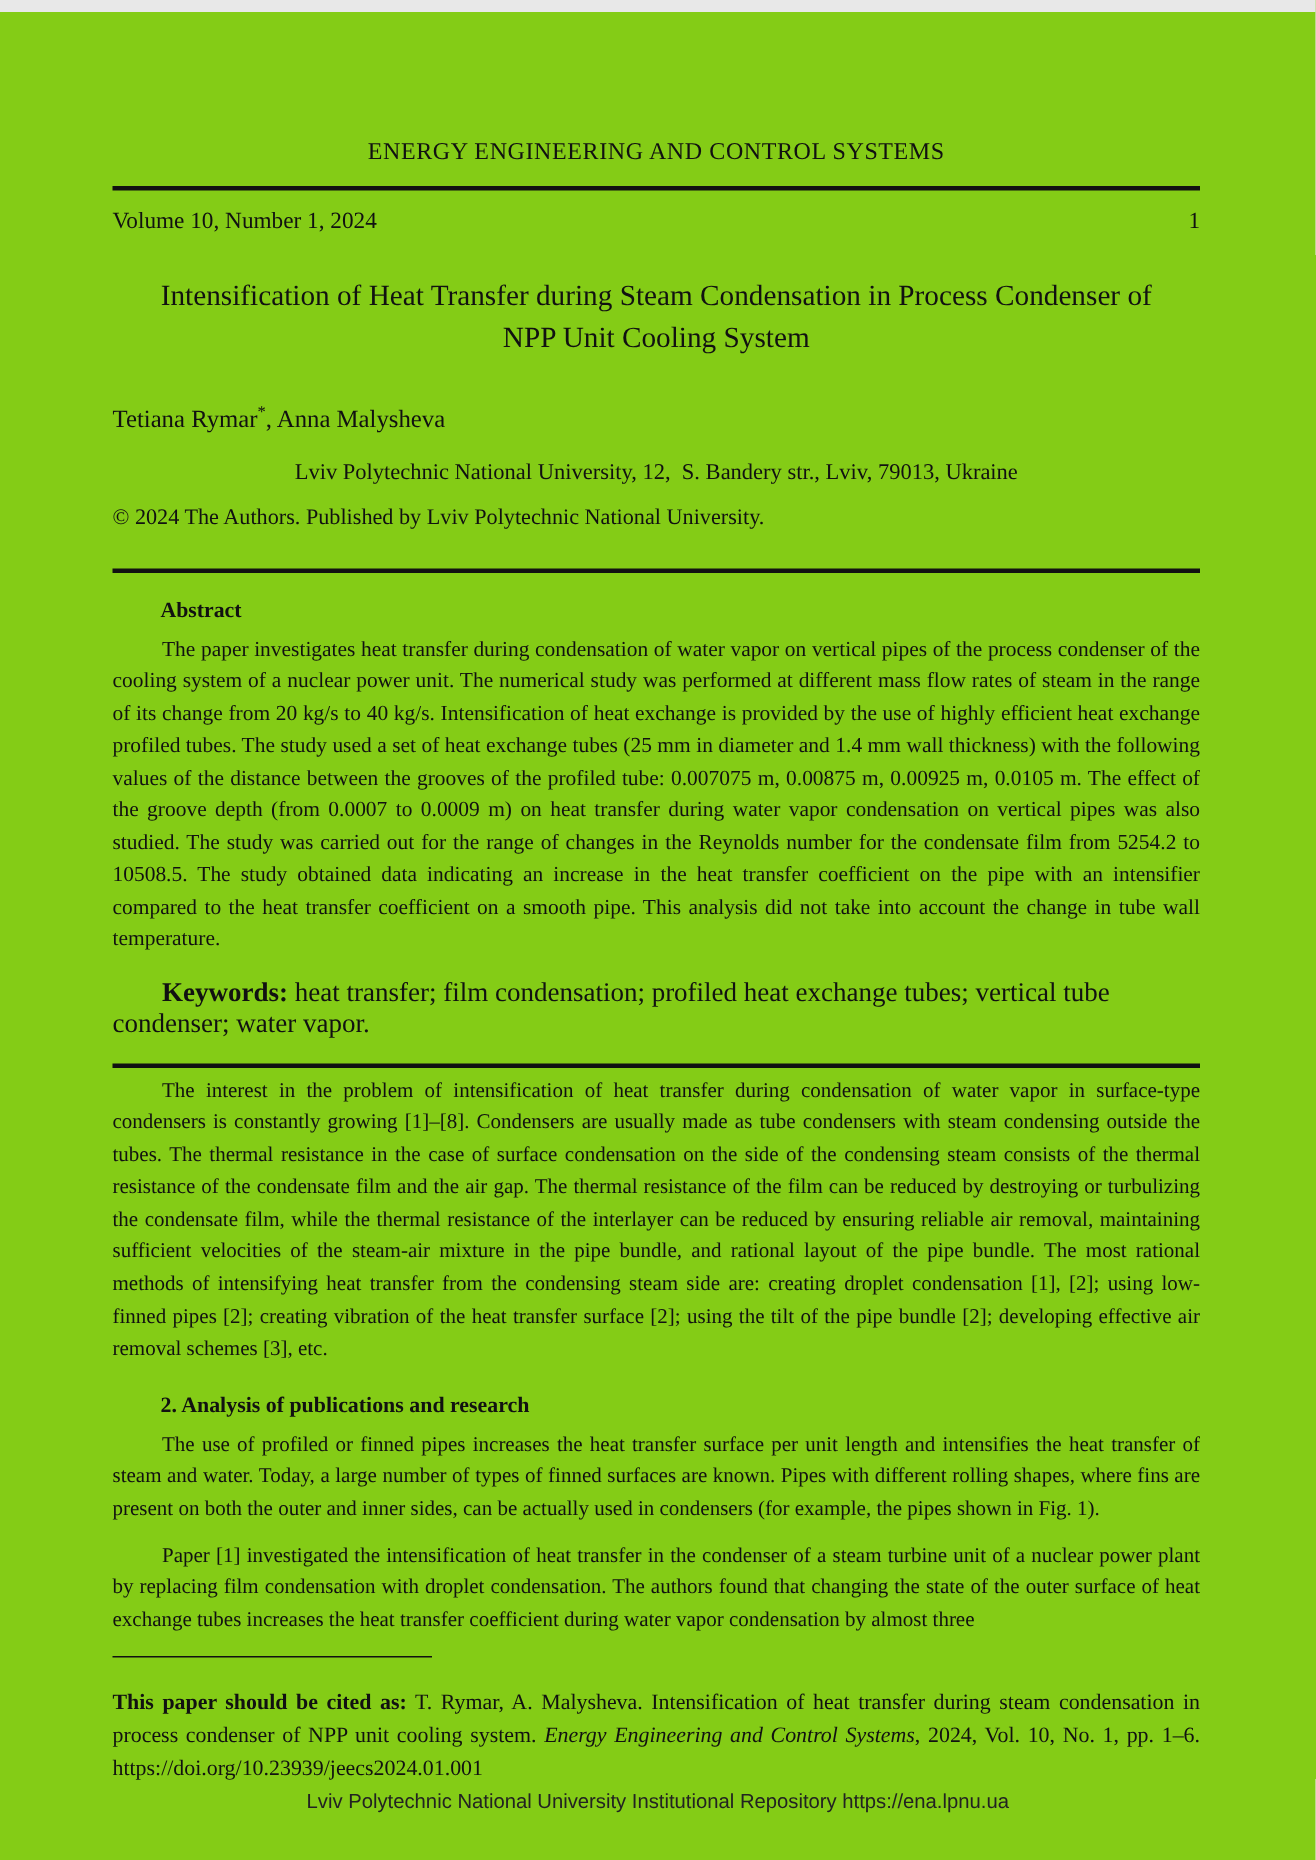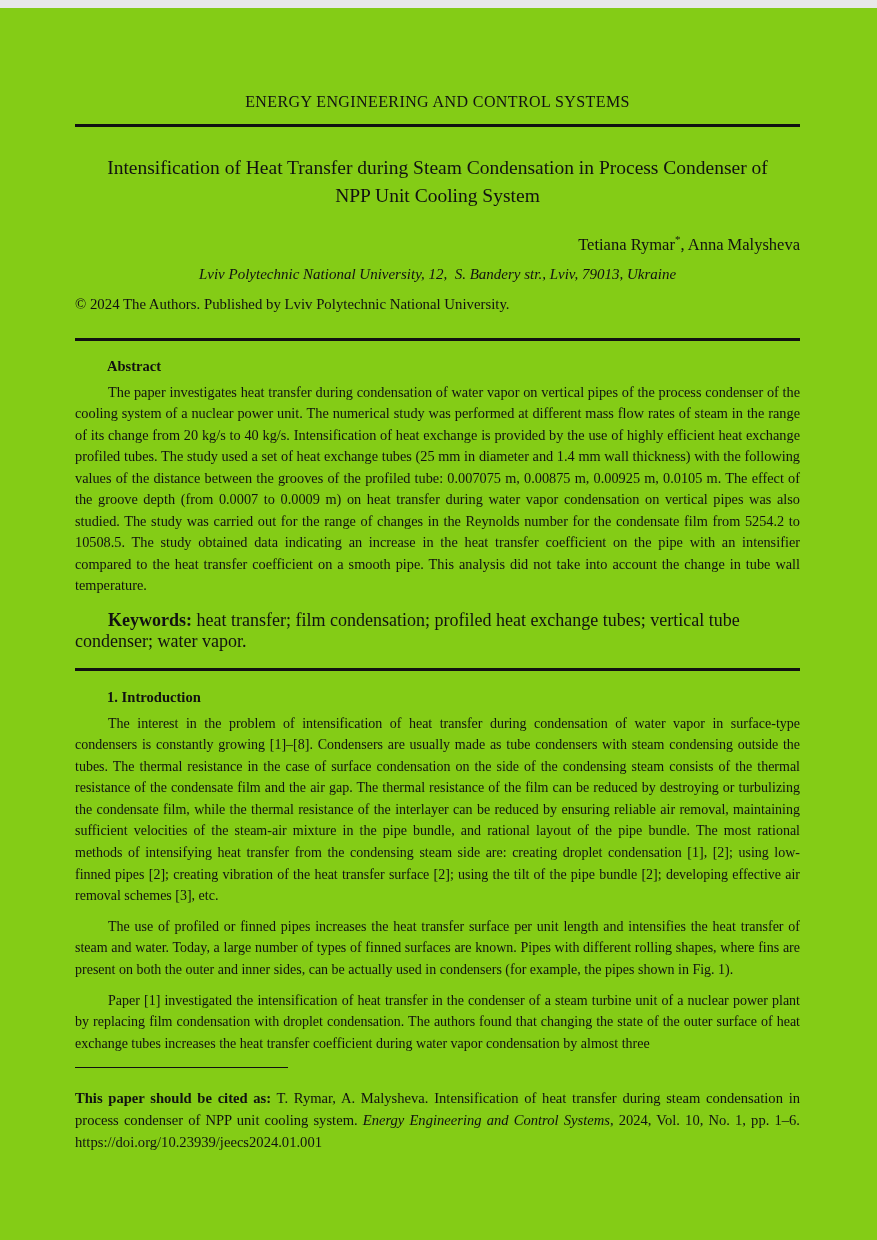--- a/index.html
+++ b/index.html
@@ -37,29 +37,28 @@
   .title {
     margin: 27px auto 0 auto;
     max-width: 700px;
     text-align: center;
     font-size: 19.5px;
     font-weight: normal;
     line-height: 27.5px;
   }
   .authors {
     margin-top: 22px;
-    text-align: right;
+    text-align: left;
     font-size: 16.5px;
-    line-height: 17px;
+    line-height: 28px;
   }
   .authors sup { font-size: 11px; }
   .affiliation {
     margin-top: 12px;
     text-align: center;
-    font-style: italic;
     font-size: 15px;
     line-height: 19px;
     white-space: pre-wrap;
   }
   .dates {
     margin-top: 11px;
     text-align: center;
     font-size: 14.8px;
     line-height: 19px;
   }
@@ -139,46 +138,51 @@
 </head>
 <body>
 
 <div class="page">
   <div class="content">
 
     <div class="journal-header">ENERGY ENGINEERING AND CONTROL SYSTEMS</div>
 
     <hr class="rule-thick">
 
+    <div class="volume-row">
+      <span>Volume 10, Number 1, 2024</span>
+      <span>1</span>
+    </div>
 
     <div class="title">Intensification of Heat Transfer during Steam Condensation in Process Condenser of NPP Unit Cooling System</div>
 
     <div class="authors"><span>Tetiana Rymar</span><sup>*</sup><span>, Anna Malysheva</span></div>
 
     <div class="affiliation">Lviv Polytechnic National University, 12,  S. Bandery str., Lviv, 79013, Ukraine</div>
 
 
     <div class="copyright">© 2024 The Authors. Published by Lviv Polytechnic National University.</div>
 
     <hr class="rule-thick rule-2">
 
     <div class="abstract-heading">Abstract</div>
 
     <p class="body-text">The paper investigates heat transfer during condensation of water vapor on vertical pipes of the process condenser of the cooling system of a nuclear power unit. The numerical study was performed at different mass flow rates of steam in the range of its change from 20 kg/s to 40 kg/s. Intensification of heat exchange is provided by the use of highly efficient heat exchange profiled tubes. The study used a set of heat exchange tubes (25 mm in diameter and 1.4 mm wall thickness) with the following values of the distance between the grooves of the profiled tube: 0.007075 m, 0.00875 m, 0.00925 m, 0.0105 m. The effect of the groove depth (from 0.0007 to 0.0009 m) on heat transfer during water vapor condensation on vertical pipes was also studied. The study was carried out for the range of changes in the Reynolds number for the condensate film from 5254.2 to 10508.5. The study obtained data indicating an increase in the heat transfer coefficient on the pipe with an intensifier compared to the heat transfer coefficient on a smooth pipe. This analysis did not take into account the change in tube wall temperature.</p>
 
     <p class="keywords"><b>Keywords:</b> <span>heat transfer; film condensation; profiled heat exchange tubes; vertical tube condenser; water vapor.</span></p>
 
     <hr class="rule-thick rule-3">
 
-    <div class="section-heading">1. Introduction</div>
     <p class="main-text">The interest in the problem of intensification of heat transfer during condensation of water vapor in surface-type condensers is constantly growing [1]–[8]. Condensers are usually made as tube condensers with steam condensing outside the tubes. The thermal resistance in the case of surface condensation on the side of the condensing steam consists of the thermal resistance of the condensate film and the air gap. The thermal resistance of the film can be reduced by destroying or turbulizing the condensate film, while the thermal resistance of the interlayer can be reduced by ensuring reliable air removal, maintaining sufficient velocities of the steam-air mixture in the pipe bundle, and rational layout of the pipe bundle. The most rational methods of intensifying heat transfer from the condensing steam side are: creating droplet condensation [1], [2]; using low-finned pipes [2]; creating vibration of the heat transfer surface [2]; using the tilt of the pipe bundle [2]; developing effective air removal schemes [3], etc.</p>
 
+    <div class="section-heading">2. Analysis of publications and research</div>
     <p class="main-text">The use of profiled or finned pipes increases the heat transfer surface per unit length and intensifies the heat transfer of steam and water. Today, a large number of types of finned surfaces are known. Pipes with different rolling shapes, where fins are present on both the outer and inner sides, can be actually used in condensers (for example, the pipes shown in Fig. 1).</p>
     <p class="main-text">Paper [1] investigated the intensification of heat transfer in the condenser of a steam turbine unit of a nuclear power plant by replacing film condensation with droplet condensation. The authors found that changing the state of the outer surface of heat exchange tubes increases the heat transfer coefficient during water vapor condensation by almost three</p>
 
     <hr class="footnote-rule">
 
 
     <p class="citation"><b>This paper should be cited as:</b><span> T. Rymar, A. Malysheva. Intensification of heat transfer during steam condensation in process condenser of NPP unit cooling system. </span><i>Energy Engineering and Control Systems</i><span>, 2024, Vol. 10, No. 1, pp. 1–6. https://doi.org/10.23939/jeecs2024.01.001</span></p>
 
   </div>
 
+  <div class="page-footer">Lviv Polytechnic National University Institutional Repository https://ena.lpnu.ua</div>
 </div>
 
 </body></html>

